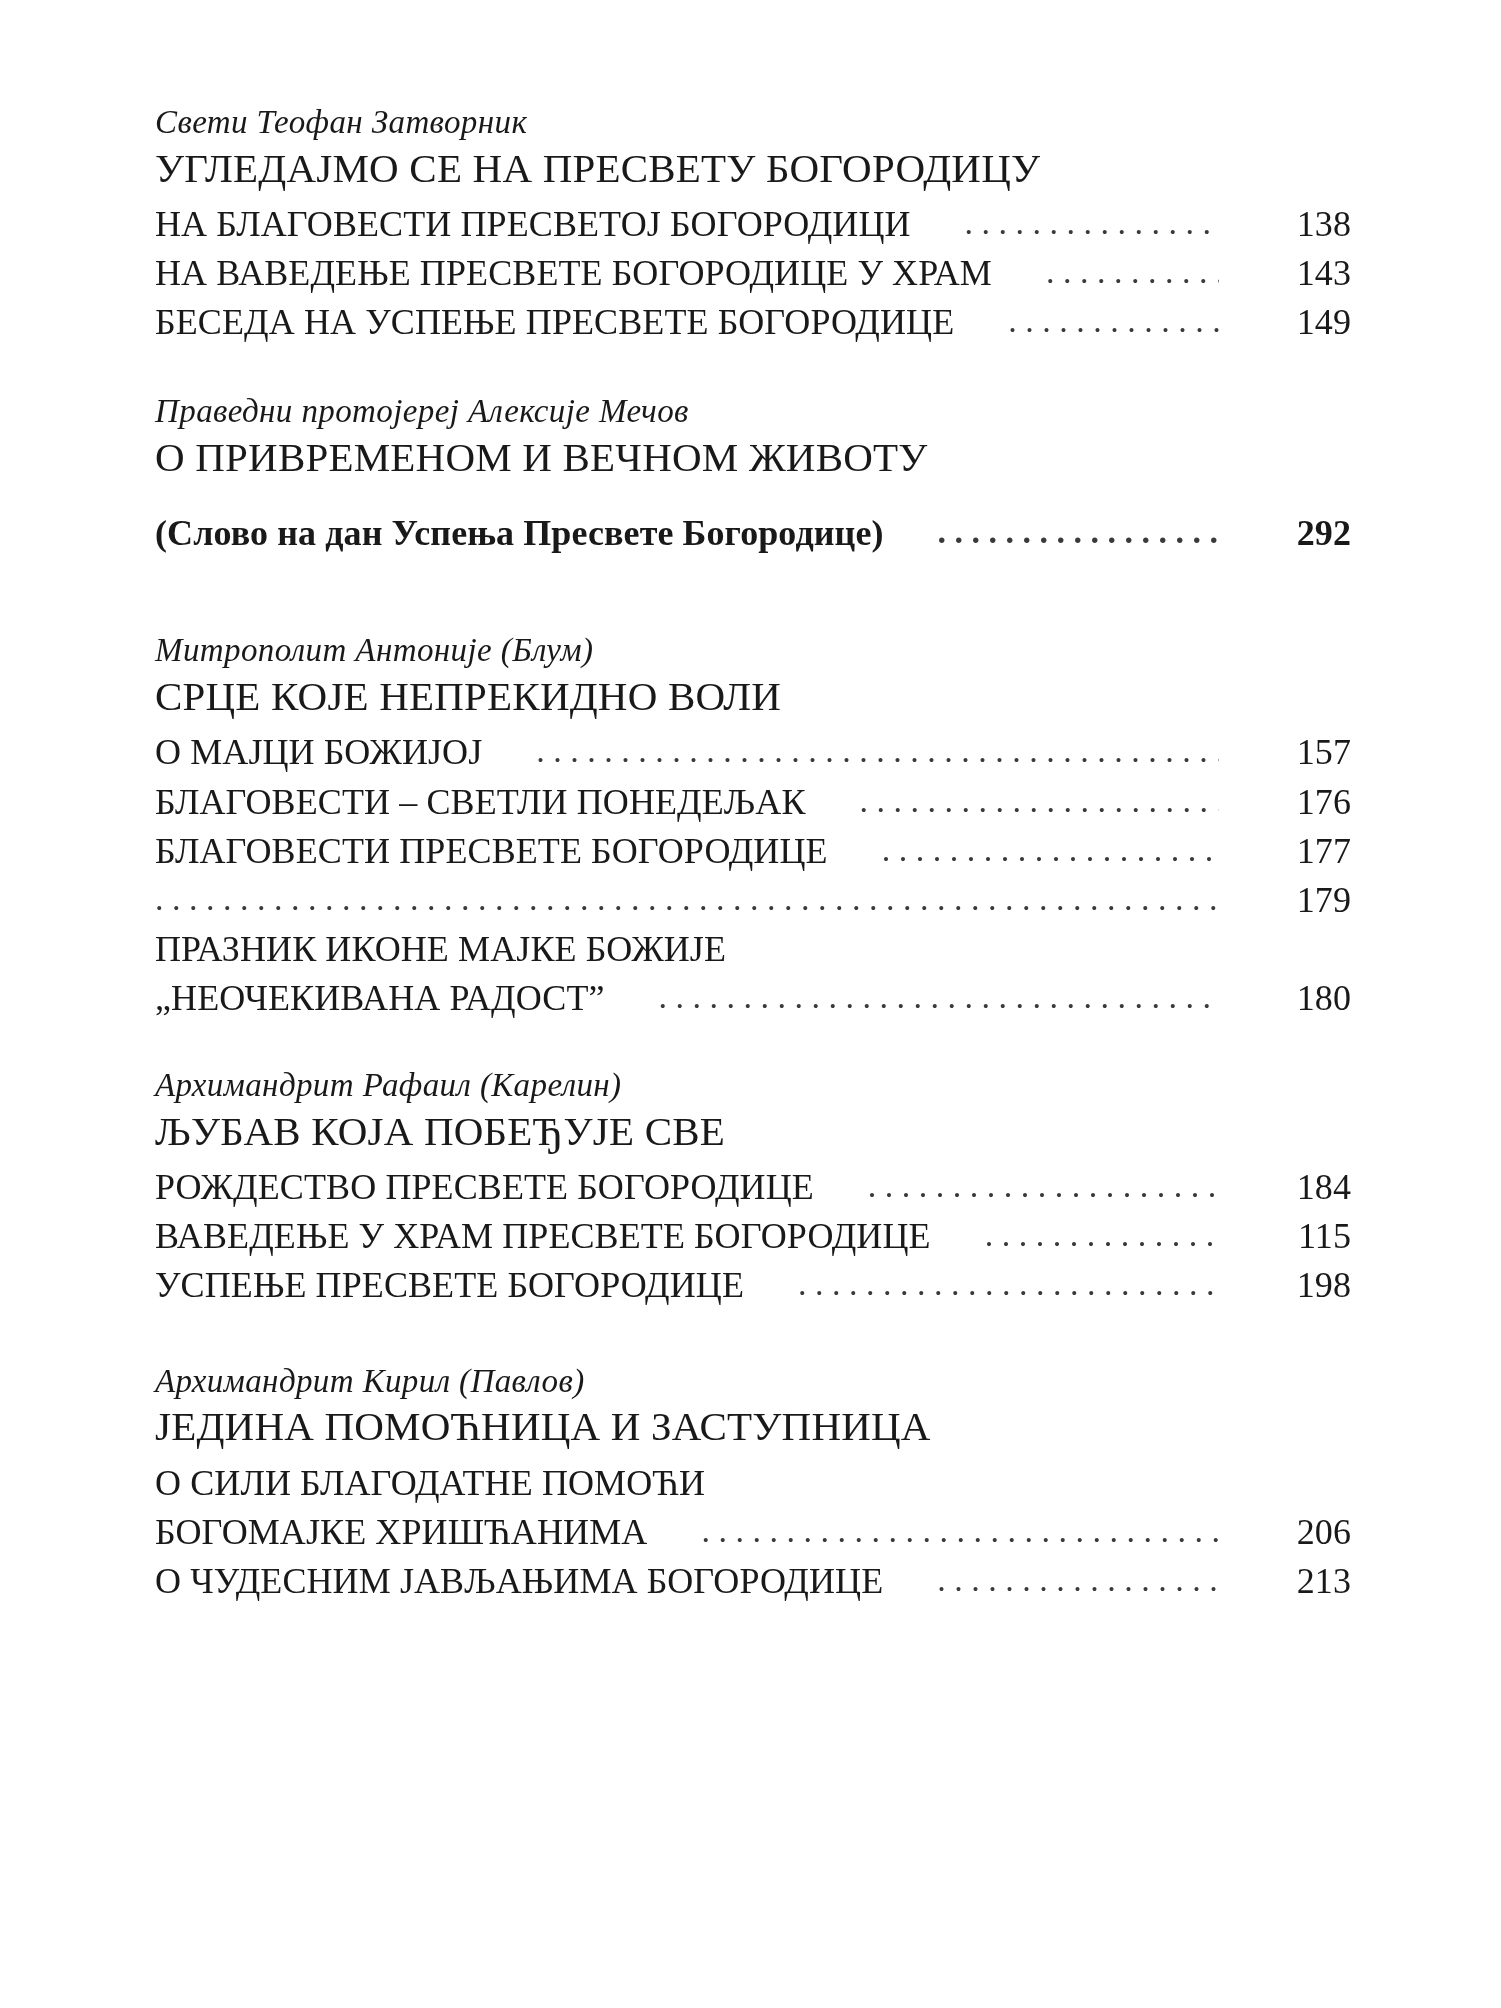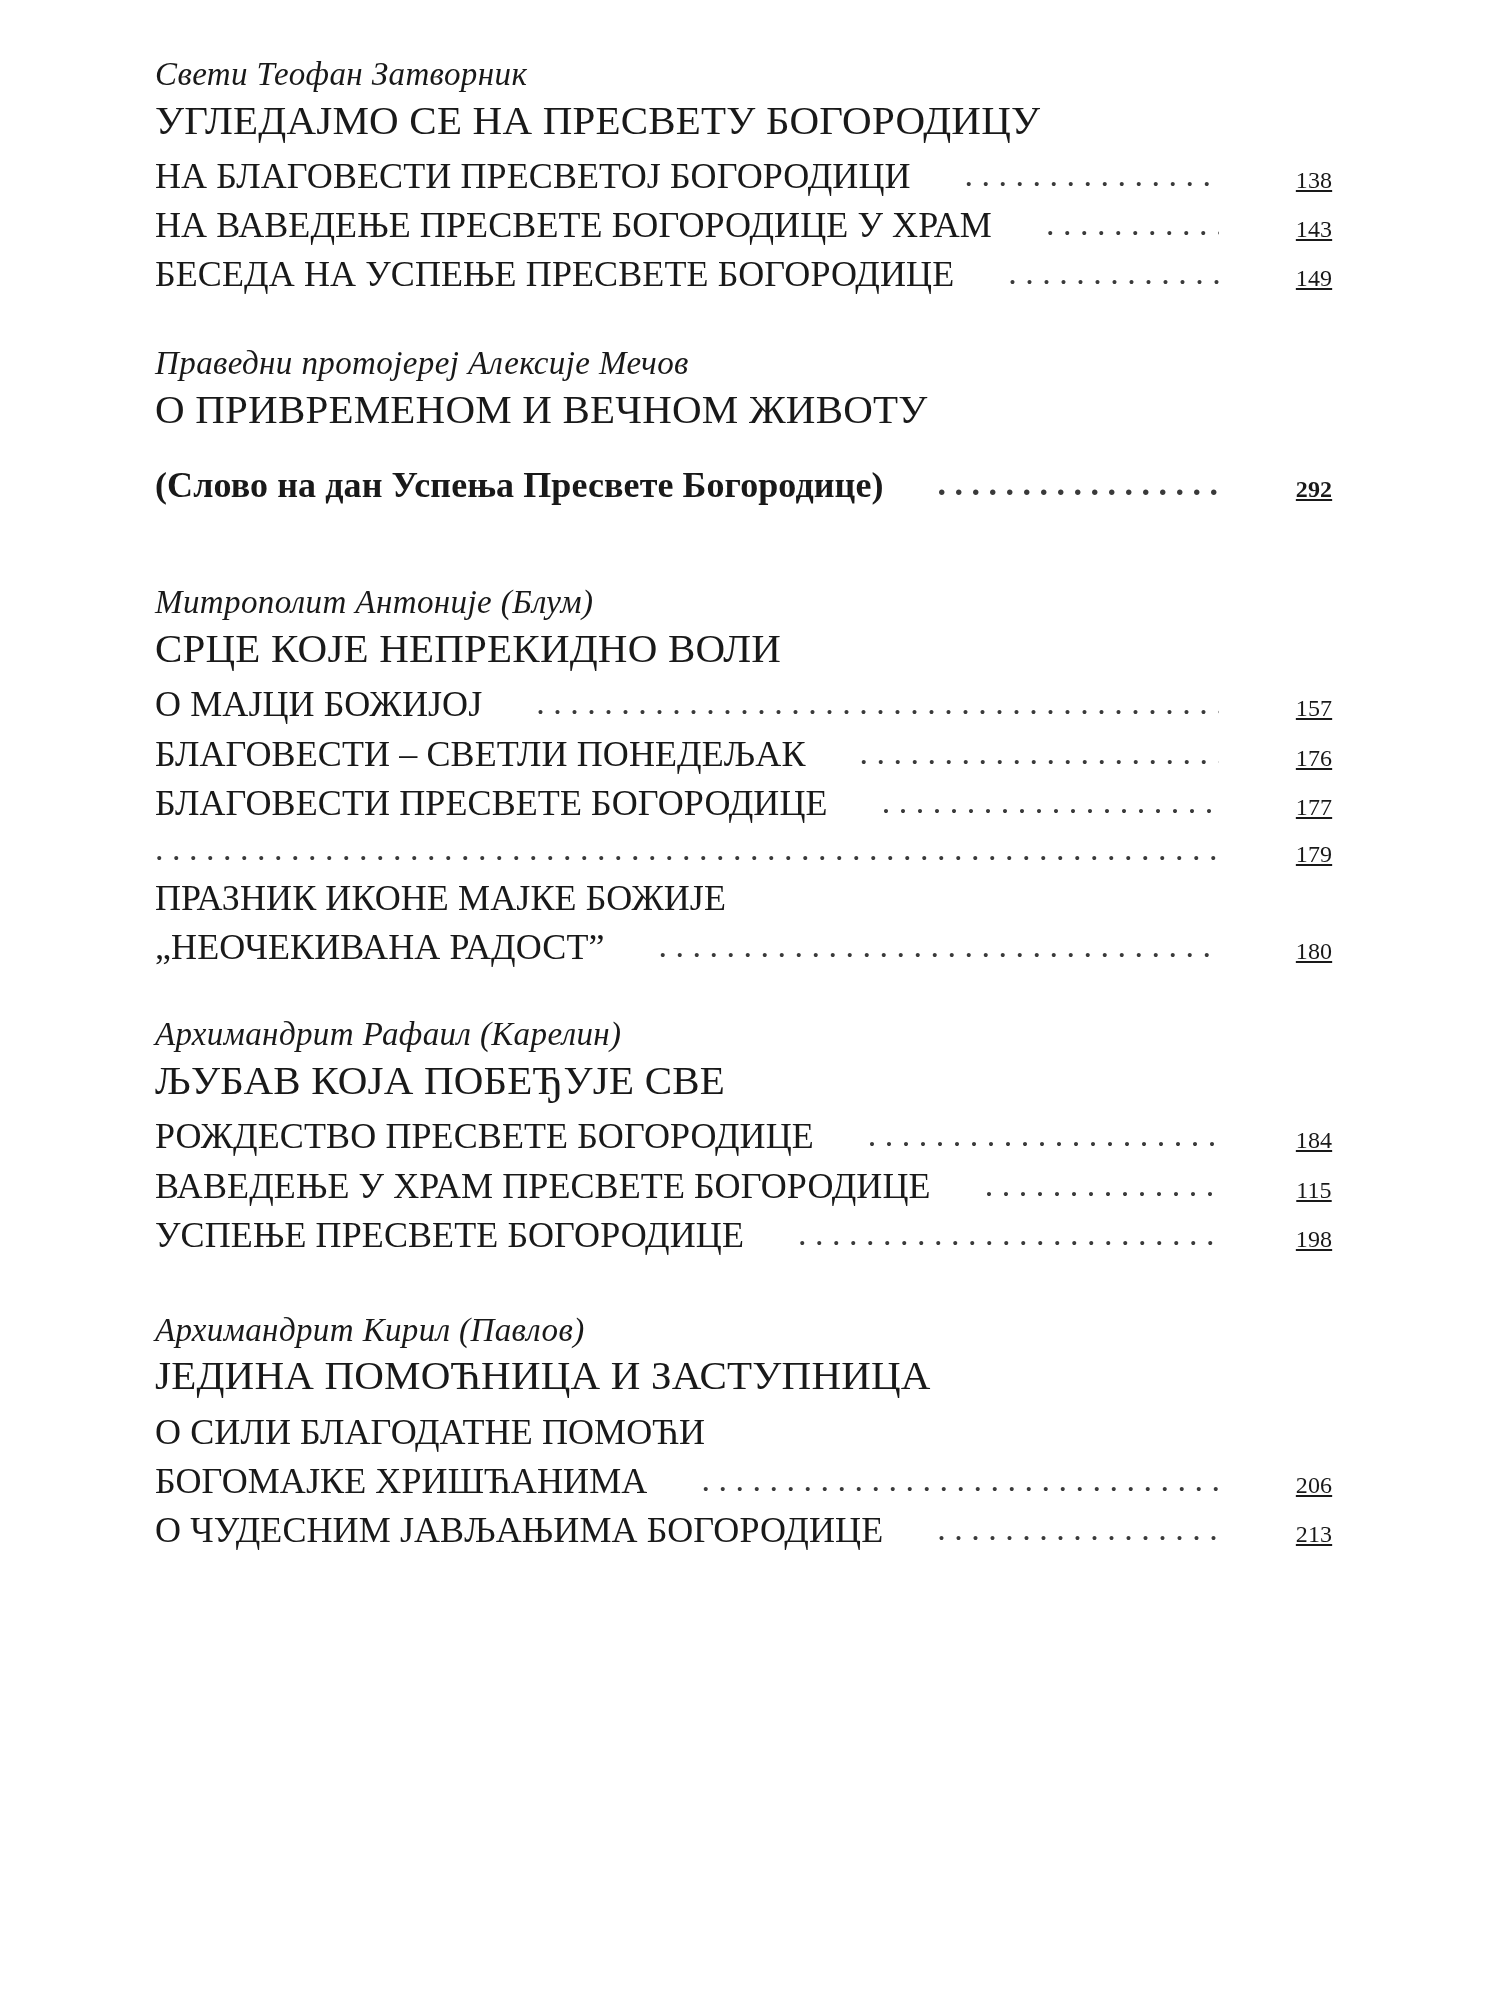--- a/index.html
+++ b/index.html
@@ -13,21 +13,21 @@
     overflow: hidden;
     font-family: "Liberation Serif", "DejaVu Serif", serif;
     color: #191919;
     -webkit-font-smoothing: antialiased;
   }
   .page {
     position: relative;
     width: 1501px;
     height: 2008px;
     box-sizing: border-box;
-    padding: 56px 150px 0 155px;
+    padding: 104px 150px 0 155px;
   }
   .toc {
     width: 1196px;
   }
 
   
   .section {
     margin-bottom: 0;
   }
   .section + .section {
@@ -86,23 +86,22 @@
     color: #3a3a3a;
   }
   .entry-dots::after {
     content: ". . . . . . . . . . . . . . . . . . . . . . . . . . . . . . . . . . . . . . . . . . . . . . . . . . . . . . . . . . . . . . . . . .";
     letter-spacing: 0;
   }
   .entry-page {
     flex: 0 0 auto;
     padding-left: 10px;
     min-width: 74px;
-    text-align: center;
-    font-size: 24px;
-    text-decoration: underline;
+    text-align: right;
+    font-size: 36px;
   }
   .entry.cont {
     display: block;
   }
 </style>
 </head>
 <body>
 
 <div class="page">
   <div class="toc" id="toc-root">

